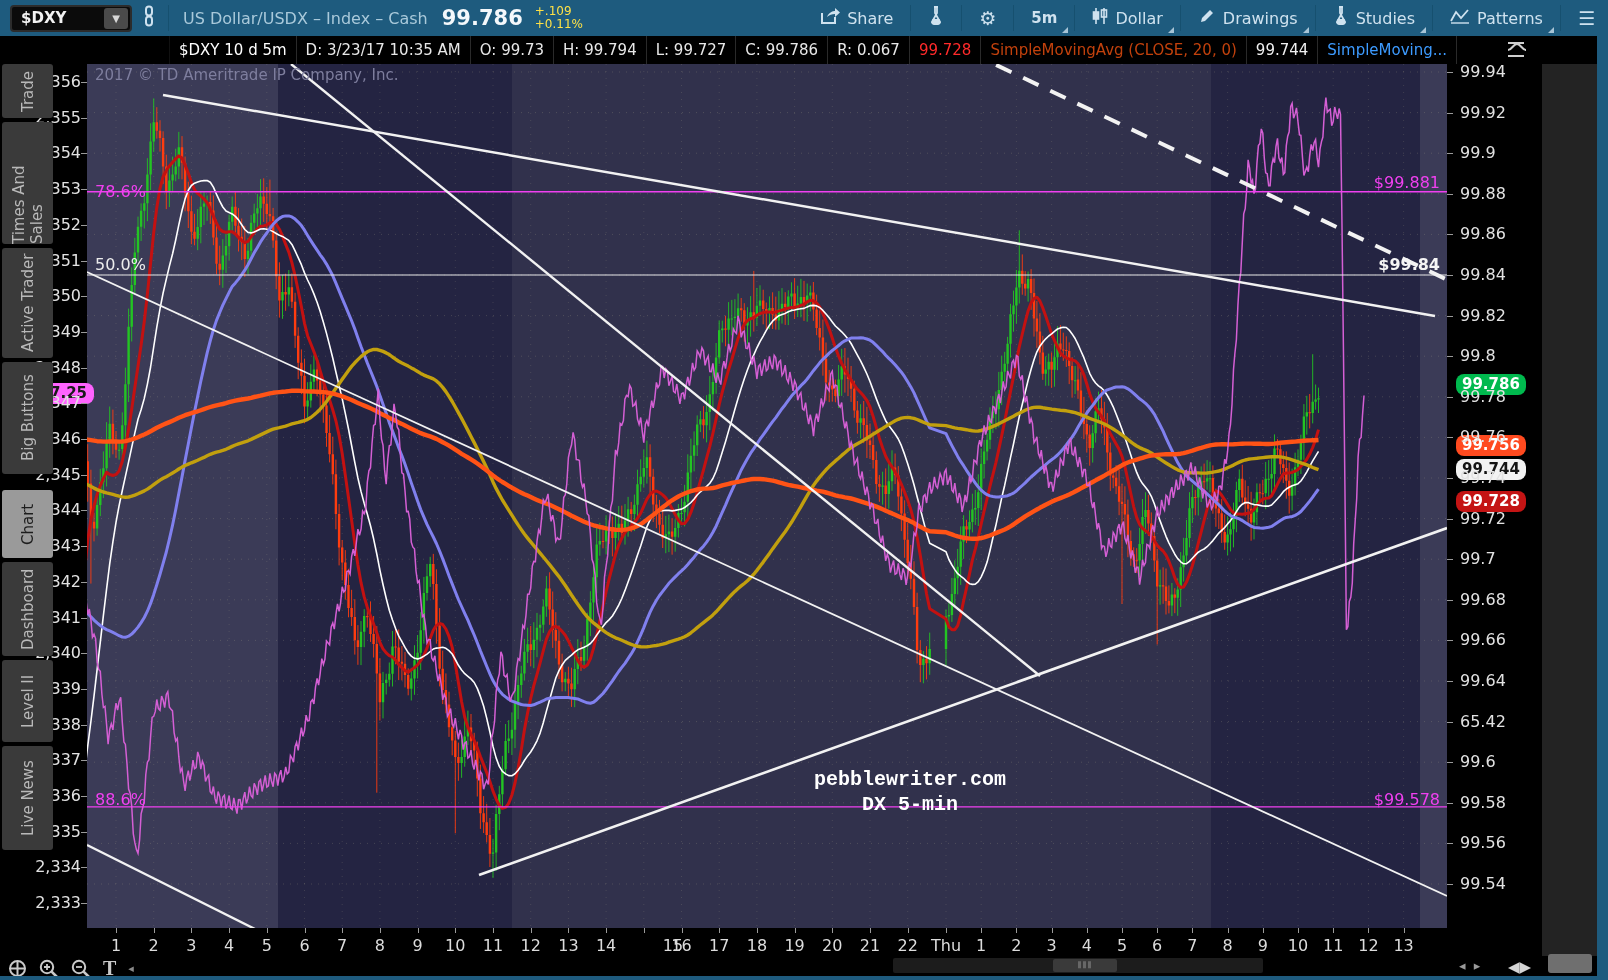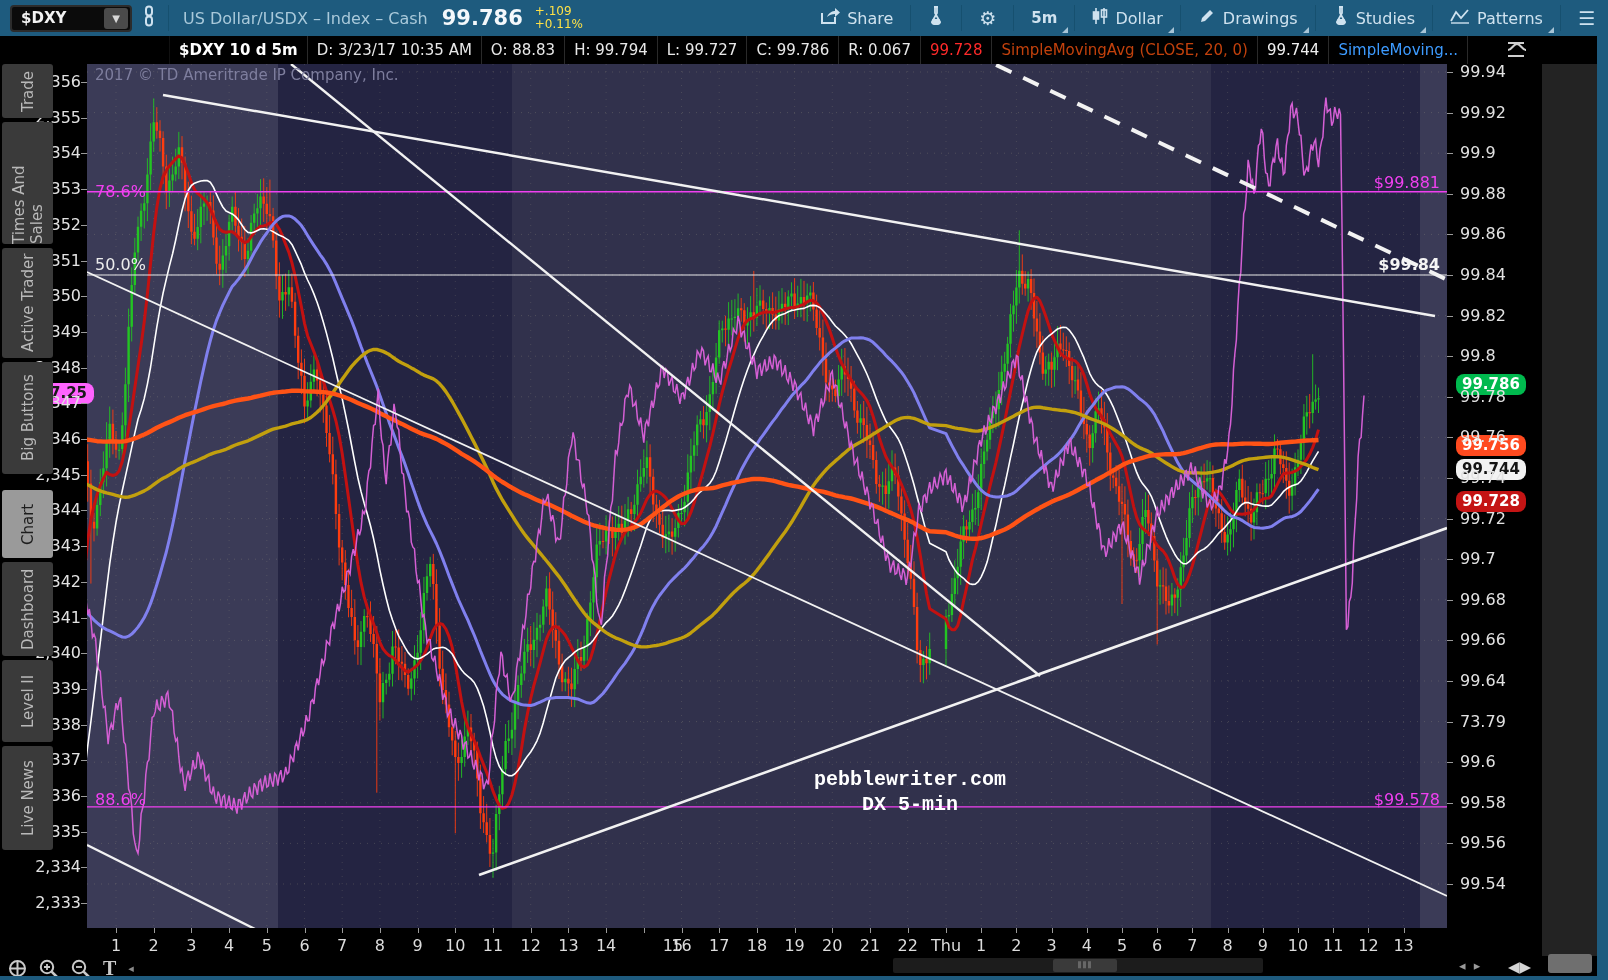--- a/index.html
+++ b/index.html
@@ -23,21 +23,21 @@
   .tbtn{display:flex;align-items:center;gap:7px;padding:0 13px;height:36px;font-size:16px;
         color:#cfe2ef;position:relative;cursor:pointer;white-space:nowrap;}
   .tbtn .corner{position:absolute;right:2px;bottom:3px;width:0;height:0;
                 border-left:6px solid transparent;border-bottom:6px solid #a7c4d6;}
   .tbold{font-weight:bold;font-size:15px;}
   
   .hdr{position:absolute;left:0;top:36px;width:1597px;height:28px;background:#000;
        display:flex;align-items:center;font-size:15px;color:#e8e8e8;}
   .hcell{padding:0 9px;border-right:1px solid #2a2a2a;height:28px;display:flex;align-items:center;white-space:nowrap;}
   .hpad{width:170px;height:28px;border-right:1px solid #111;}
-  .htitle{font-weight:bold;color:#fff;}
+  .htitle{font-weight:normal;color:#fff;}
   .hicon{margin-left:6px;}
   
   .laxis-lbl,.raxis-lbl{position:absolute;font-size:16px;color:#e2e2e2;}
   .laxis-lbl{right:1527px;text-align:right;width:76px;}
   .raxis-lbl{left:1460px;text-align:center;}
   .xaxis-lbl{position:absolute;top:936px;font-size:16px;color:#dcdcdc;transform:translateX(-50%);}
   .tickh{position:absolute;background:#9a9a9a;}
   .badge{position:absolute;font-size:15px;font-weight:bold;border-radius:8px;padding:1px 6px 2px 6px;}
   .lbadge{position:absolute;left:6px;font-size:15px;font-weight:bold;background:#ff63ff;color:#1a1a1a;
           border-radius:8px;padding:1px 7px 2px 7px;}
@@ -157,21 +157,21 @@
         <div class="tbtn">
           <span><span style="font-size:19px;color:#cfe2ef;">☰</span></span>
         </div>
       </div>
   </div>
 
   <div class="hdr" id="hdrrow">
       <div class="hpad"></div>
       <div class="hcell htitle">$DXY 10 d 5m</div>
       <div class="hcell">D: 3/23/17 10:35 AM</div>
-      <div class="hcell">O: 88.83</div>
+      <div class="hcell">O: 99.73</div>
       <div class="hcell">H: 99.794</div>
       <div class="hcell">L: 99.727</div>
       <div class="hcell">C: 99.786</div>
       <div class="hcell">R: 0.067</div>
       <div class="hcell" style="color: rgb(255, 42, 42);">99.728</div>
       <div class="hcell" style="color: #c2410c;">SimpleMovingAvg (CLOSE, 20, 0)</div>
       <div class="hcell" style="color: rgb(240, 240, 240);">99.744</div>
       <div class="hcell" style="color: rgb(61, 155, 255);">SimpleMoving...</div>
       <div class="hcell hicon" style="border-right: none; position: absolute; left: 1490px;">
         <svg width="24" height="20" viewBox="0 0 24 20">
@@ -361,21 +361,21 @@
       <div class="raxis-lbl" style="top: 508.6px;">99.72</div>
       <div class="tickh" style="left: 1447px; top: 518.6px; width: 6px; height: 1px;"></div>
       <div class="raxis-lbl" style="top: 549.2px;">99.7</div>
       <div class="tickh" style="left: 1447px; top: 559.2px; width: 6px; height: 1px;"></div>
       <div class="raxis-lbl" style="top: 589.8px;">99.68</div>
       <div class="tickh" style="left: 1447px; top: 599.8px; width: 6px; height: 1px;"></div>
       <div class="raxis-lbl" style="top: 630.4px;">99.66</div>
       <div class="tickh" style="left: 1447px; top: 640.4px; width: 6px; height: 1px;"></div>
       <div class="raxis-lbl" style="top: 671px;">99.64</div>
       <div class="tickh" style="left: 1447px; top: 681px; width: 6px; height: 1px;"></div>
-      <div class="raxis-lbl" style="top: 711.6px;">73.79</div>
+      <div class="raxis-lbl" style="top: 711.6px;">65.42</div>
       <div class="tickh" style="left: 1447px; top: 721.6px; width: 6px; height: 1px;"></div>
       <div class="raxis-lbl" style="top: 752.2px;">99.6</div>
       <div class="tickh" style="left: 1447px; top: 762.2px; width: 6px; height: 1px;"></div>
       <div class="raxis-lbl" style="top: 792.8px;">99.58</div>
       <div class="tickh" style="left: 1447px; top: 802.8px; width: 6px; height: 1px;"></div>
       <div class="raxis-lbl" style="top: 833.4px;">99.56</div>
       <div class="tickh" style="left: 1447px; top: 843.4px; width: 6px; height: 1px;"></div>
       <div class="raxis-lbl" style="top: 874px;">99.54</div>
       <div class="tickh" style="left: 1447px; top: 884px; width: 6px; height: 1px;"></div>
     </div>

